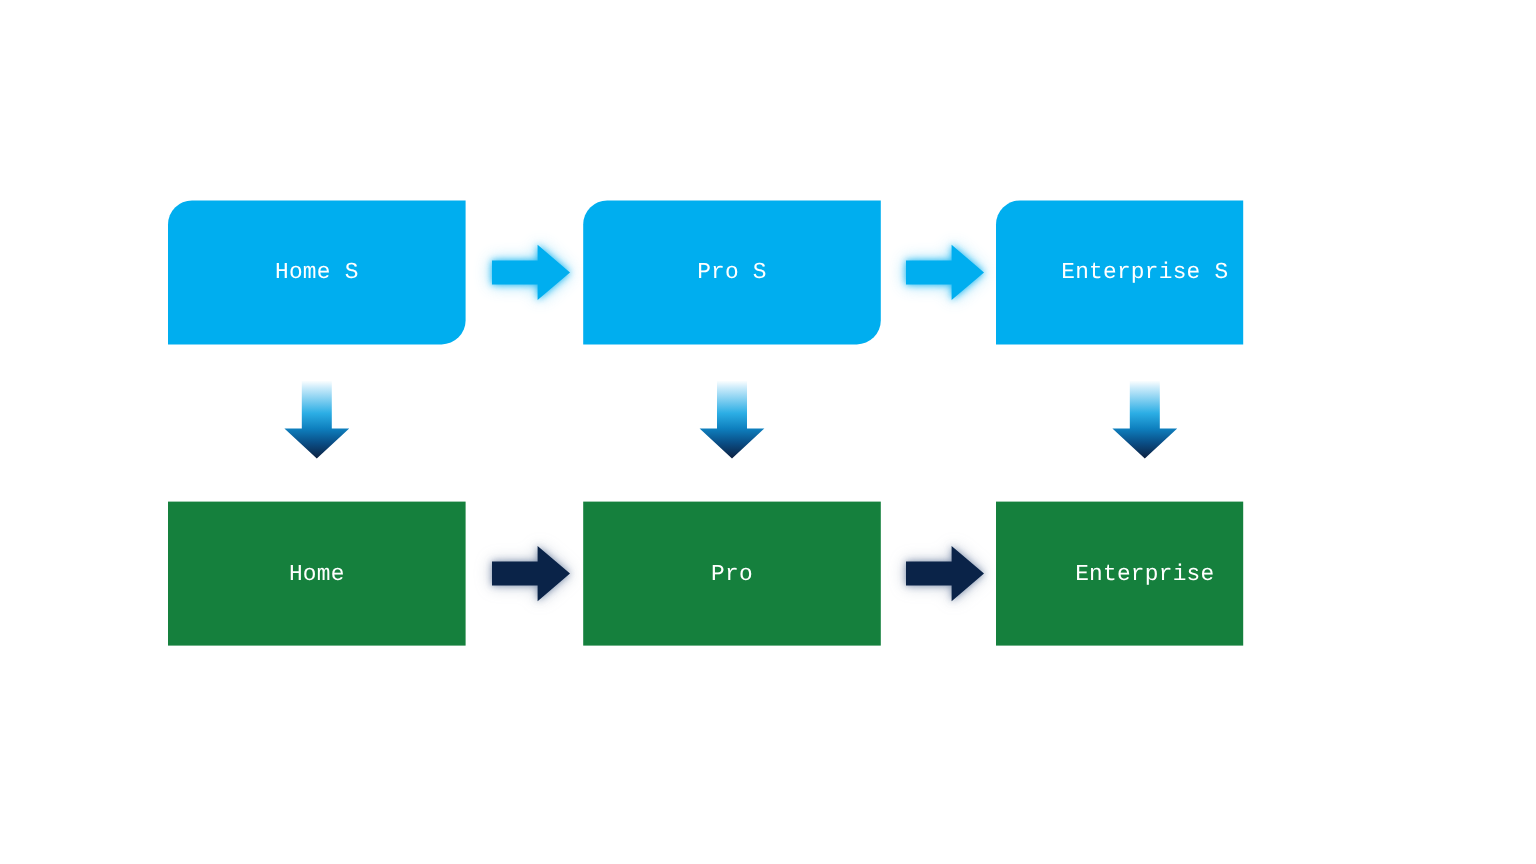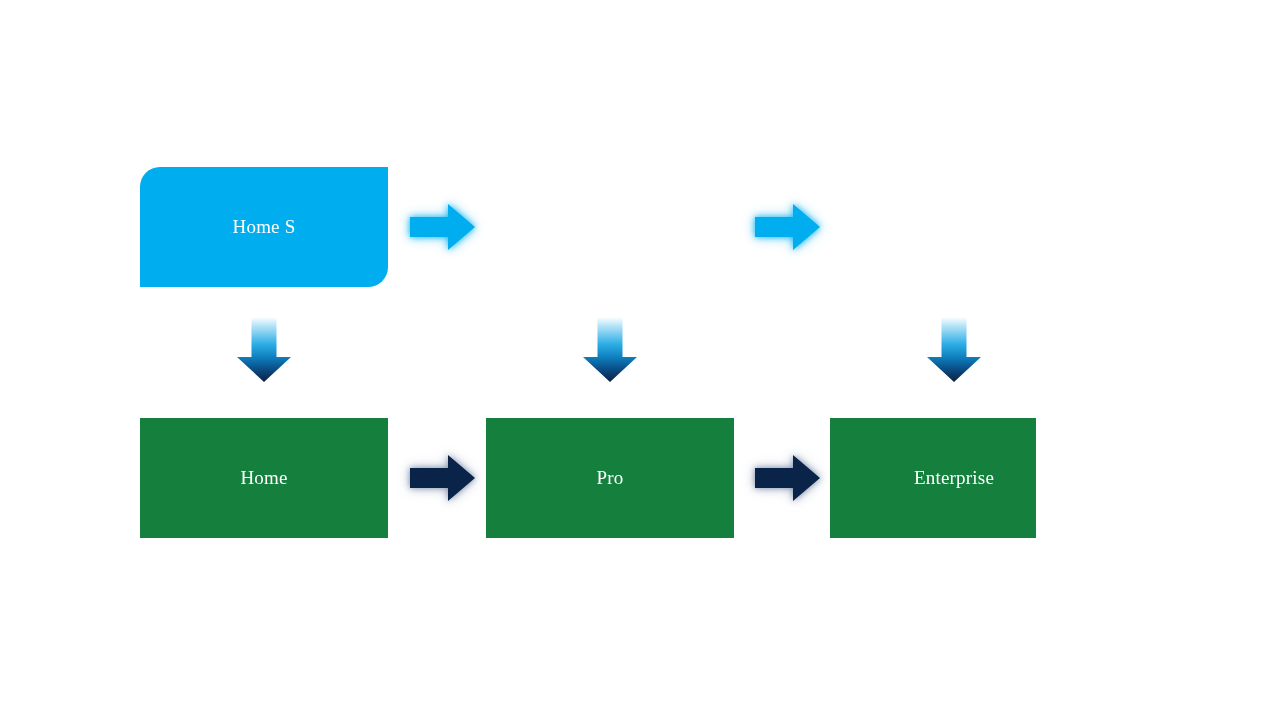--- a/index.html
+++ b/index.html
@@ -6,21 +6,21 @@
     margin: 0;
     padding: 0;
     background: #ffffff;
   }
   .canvas {
     position: relative;
     width: 1036px;
     height: 720px;
     background: #ffffff;
     overflow: hidden;
-    font-family: Liberation Serif, serif;
+    font-family: Liberation Mono, monospace;
   }
   .box {
     position: absolute;
     width: 248px;
     height: 120px;
     display: flex;
     align-items: center;
     justify-content: center;
     color: #ffffff;
     font-size: 19px;
@@ -83,20 +83,26 @@
         <stop offset="0.62" stop-color="#0E7FBE"></stop>
         <stop offset="0.80" stop-color="#0A4E86"></stop>
         <stop offset="1" stop-color="#0D2040"></stop>
       </linearGradient>
     </defs>
   </svg>
 
   <div class="box top-row col-1">
     <span class="label">Home S</span>
   </div>
+  <div class="box top-row col-2">
+    <span class="label">Pro S</span>
+  </div>
+  <div class="box top-row col-3">
+    <span class="label">Enterprise S</span>
+  </div>
 
   <div class="box bottom-row col-1">
     <span class="label">Home</span>
   </div>
   <div class="box bottom-row col-3">
     <span class="label">Enterprise</span>
   </div>
   <div class="box bottom-row col-2">
     <span class="label">Pro</span>
   </div>

